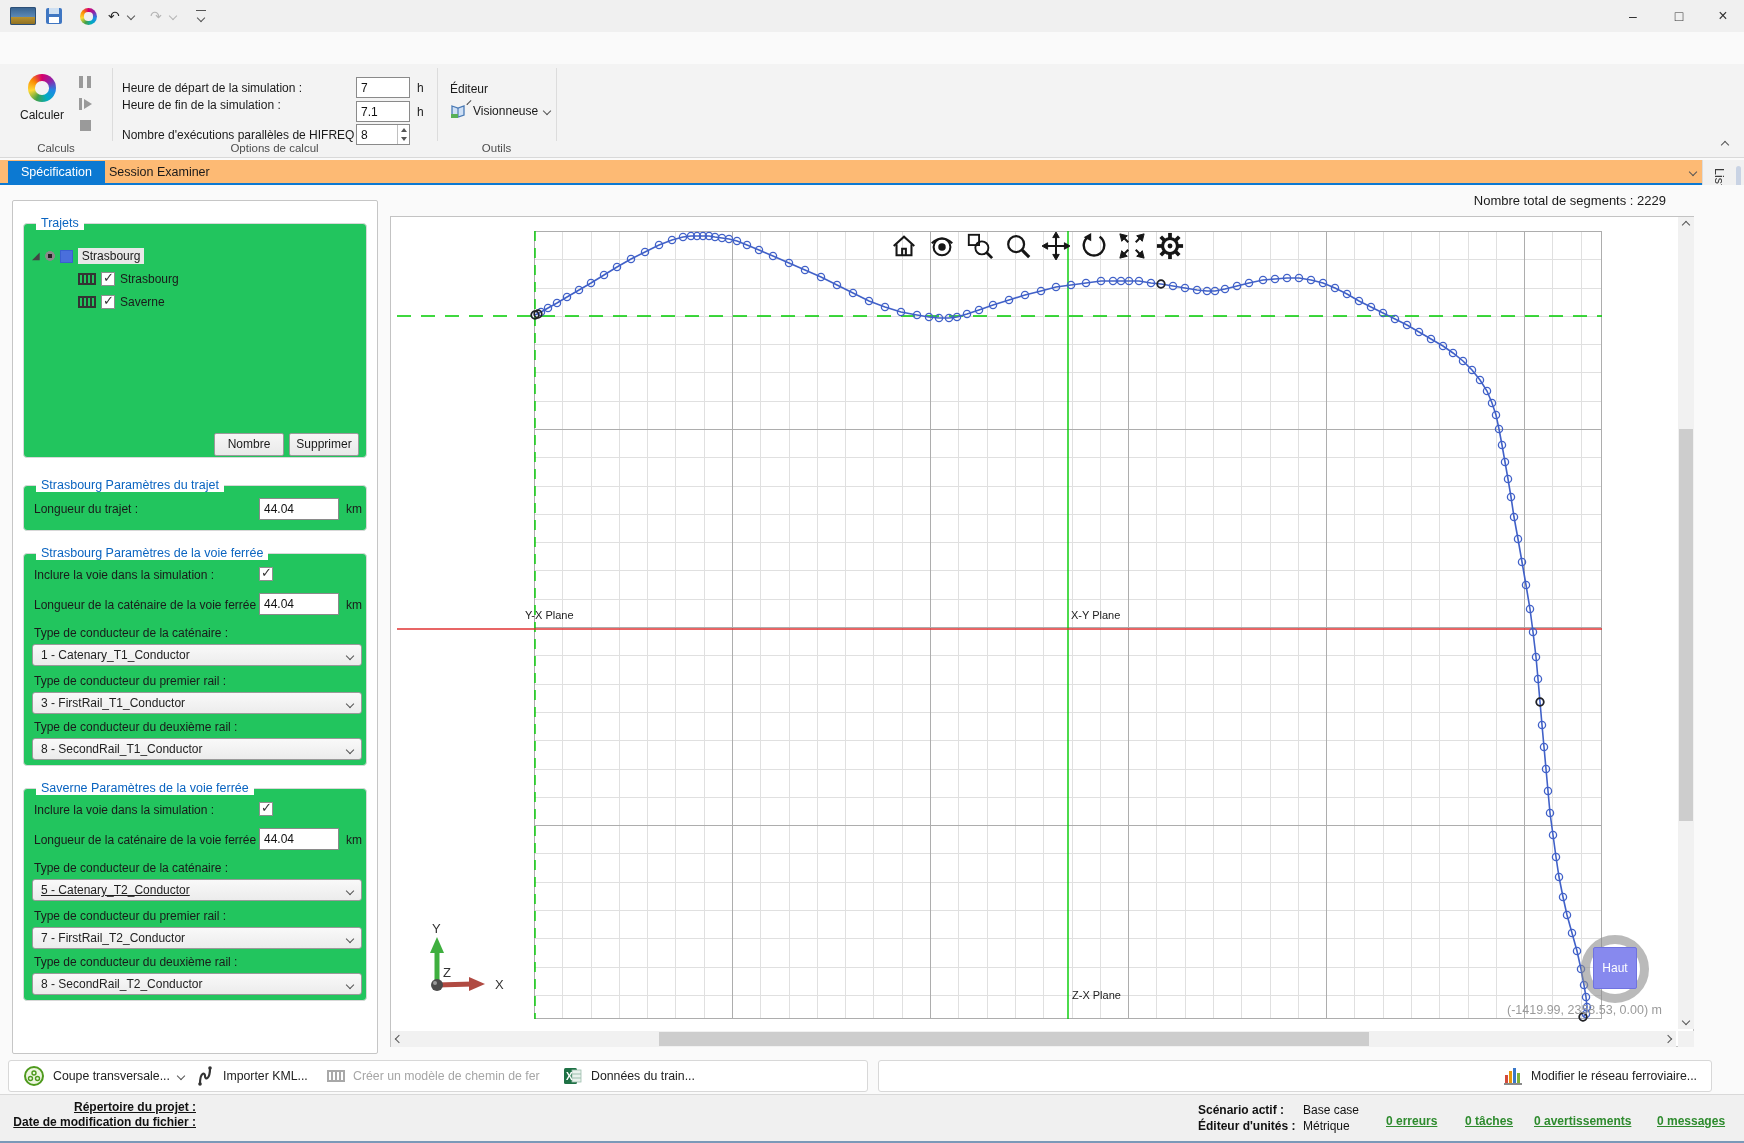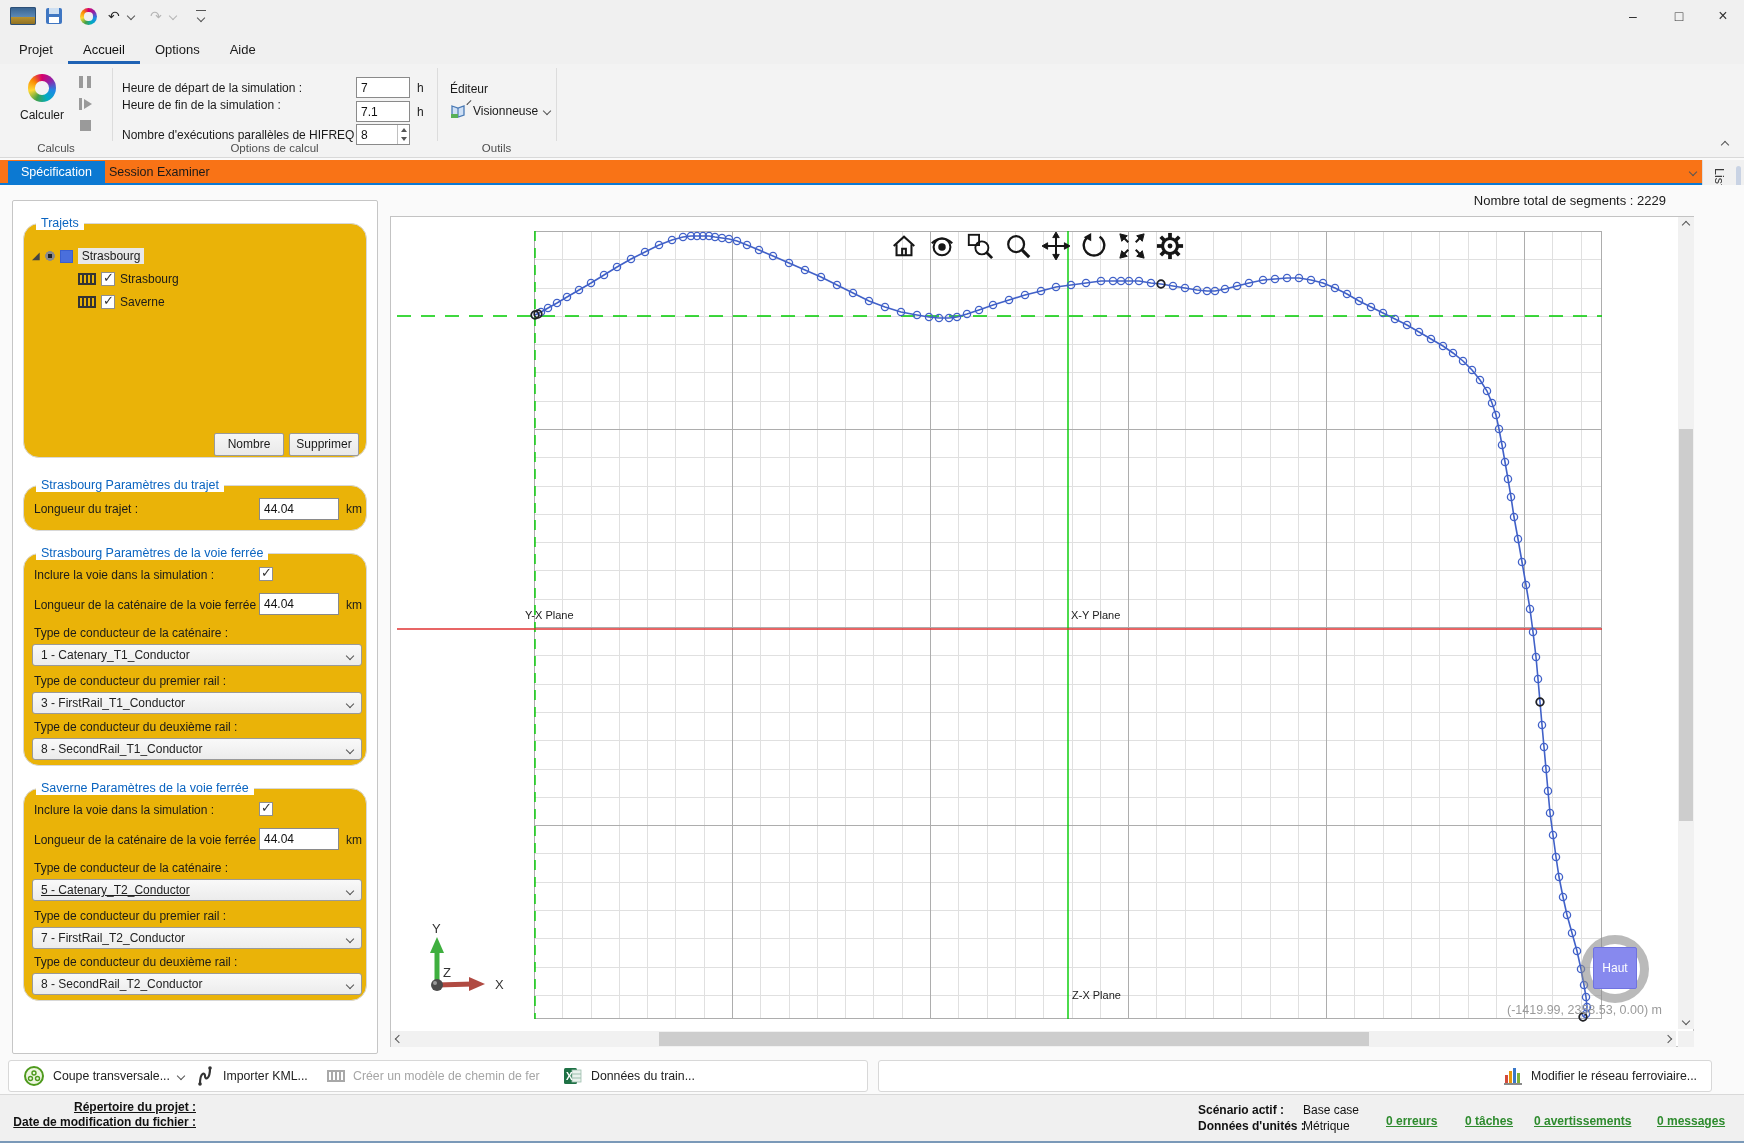--- a/index.html
+++ b/index.html
@@ -48,38 +48,38 @@
   .rinput{position:absolute;left:356px;width:54px;height:21px;border:1px solid #8a8a8a;background:#fff;font-size:12px;padding:2px 4px;color:#111;}
   .runit{position:absolute;left:417px;font-size:12px;color:#1a1a1a;}
   .spinner{position:absolute;left:397px;width:12px;height:19px;border-left:1px solid #c0c0c0;}
   .spin-up{position:absolute;left:3px;top:3px;width:0;height:0;border-left:3px solid transparent;border-right:3px solid transparent;border-bottom:4px solid #555;}
   .spin-dn{position:absolute;left:3px;bottom:3px;width:0;height:0;border-left:3px solid transparent;border-right:3px solid transparent;border-top:4px solid #555;}
   .toolrow{position:absolute;left:450px;height:20px;display:flex;align-items:center;gap:6px;}
   .toolrow .lbl{font-size:12px;color:#1a1a1a;}
   .collapse-chev{position:absolute;left:1722px;top:78px;}
 
   
-  .doctabs{position:absolute;left:0;top:160px;width:1702px;height:23px;background:#f97316;}
+  .doctabs{position:absolute;left:0;top:160px;width:1702px;height:23px;background:#fdba74;}
   .doctab{position:absolute;top:1px;height:22px;line-height:22px;padding:0 13px;font-size:12.5px;color:#1a1a1a;}
   .doctab.active{background:#0c79d2;color:#fff;}
   .bluerule{position:absolute;left:0;top:183px;width:1702px;height:2px;background:#0c79d2;}
   .tabchev{position:absolute;left:1690px;top:169px;}
 
   
   .content{position:absolute;left:0;top:185px;width:1744px;height:873px;background:#fafafa;}
   .segments{position:absolute;right:78px;top:8px;font-size:13px;color:#1a1a1a;}
 
   
   .rightstrip{position:absolute;left:1702px;top:160px;width:42px;height:898px;background:#f1f1f1;border-left:1px solid #dcdcdc;}
   .striptext{position:absolute;left:9px;top:8px;writing-mode:vertical-rl;font-size:12.5px;color:#3c3c3c;}
   .stripbar{position:absolute;right:3px;top:6px;width:5px;height:100px;background:#c9d3e4;border-radius:3px;}
 
   
   .panel{position:absolute;left:12px;top:15px;width:366px;height:854px;background:#fff;border:1px solid #c6c6c6;border-radius:2px;}
-  .group{position:absolute;border:1px solid #d8d8d8;border-radius:16px;background:#eab308;}
+  .group{position:absolute;border:1px solid #d8d8d8;border-radius:4px;background:#22c55e;}
   .gtitle{position:absolute;top:-8px;left:12px;background:#fff;padding:0 5px;font-size:12.5px;color:#0a64c0;}
   .treerow{position:absolute;left:8px;height:20px;display:flex;align-items:center;gap:5px;font-size:12px;color:#1a1a1a;}
   .expander{color:#444;font-size:10px;line-height:10px;}
   .visdot{width:10px;height:10px;border-radius:50%;background:radial-gradient(circle at 50% 50%, #222 0 35%, #8a8a8a 36% 70%, transparent 71%);}
   .bluesq{width:13px;height:13px;background:#4a6fdc;border:1px solid #3a5fd0;}
   .railico{width:18px;height:12px;border-top:2px solid #333;border-bottom:2px solid #333;background:repeating-linear-gradient(90deg,#333 0 2px,transparent 2px 4px);}
   .railico.gray{border-color:#a8a8a8;background:repeating-linear-gradient(90deg,#a8a8a8 0 2px,transparent 2px 4px);}
   .cbox{width:14px;height:14px;border:1px solid #8f8f8f;background:#fff;position:relative;}
   .cbox .ck{position:absolute;left:1px;top:-3px;font-size:13px;color:#333;}
   .selbg{background:#e8e8e8;padding:1px 4px;}
@@ -142,26 +142,20 @@
     <span class="abs chev down" style="left:128px;top:13px;"></span>
     <span class="abs glyph disabledg" style="left:150px;top:9px;">↷</span>
     <span class="abs chev down" style="left:170px;top:13px;border-color:#b5b5b5;"></span>
     <span class="abs" style="left:196px;top:10px;width:10px;border-top:1.6px solid #555;"></span>
     <span class="abs chev down" style="left:198px;top:15px;"></span>
     <div class="winbtn" style="left:1610px;">–</div>
     <div class="winbtn" style="left:1656px;">□</div>
     <div class="winbtn" style="left:1702px;width:42px;font-size:16px;">×</div>
   </div>
 
-  <div class="menubar">
-    <div class="menutab">Projet</div>
-    <div class="menutab active">Accueil</div>
-    <div class="menutab">Options</div>
-    <div class="menutab">Aide</div>
-  </div>
 
   <div class="ribbon">
     <div class="rsep" style="left:112px;"></div>
     <div class="rsep" style="left:437px;"></div>
     <div class="rsep" style="left:556px;"></div>
 
     <div class="calcbtn">
       <div class="ringicon calc-ring"></div>
       <div class="txt" style="margin-top:6px;">Calculer</div>
     </div>
@@ -589,21 +583,21 @@
     </div>
   </div>
 
   <div class="statusbar">
     <div class="sleft">
       <div>Répertoire du projet :</div>
       <div>Date de modification du fichier :</div>
     </div>
     <div class="scn-lbl" style="top:8px;">Scénario actif :</div>
     <div class="scn-val" style="top:8px;">Base case</div>
-    <div class="scn-lbl" style="top:24px;">Données d'unités :</div>
+    <div class="scn-lbl" style="top:24px;">Éditeur d'unités :</div>
     <div class="scn-val" style="top:24px;">Métrique</div>
     <div class="slink" style="left:1386px;">0 erreurs</div>
     <div class="slink" style="left:1465px;">0 tâches</div>
     <div class="slink" style="left:1534px;">0 avertissements</div>
     <div class="slink" style="left:1657px;">0 messages</div>
   </div>
 
 </div>
 
 </body></html>

